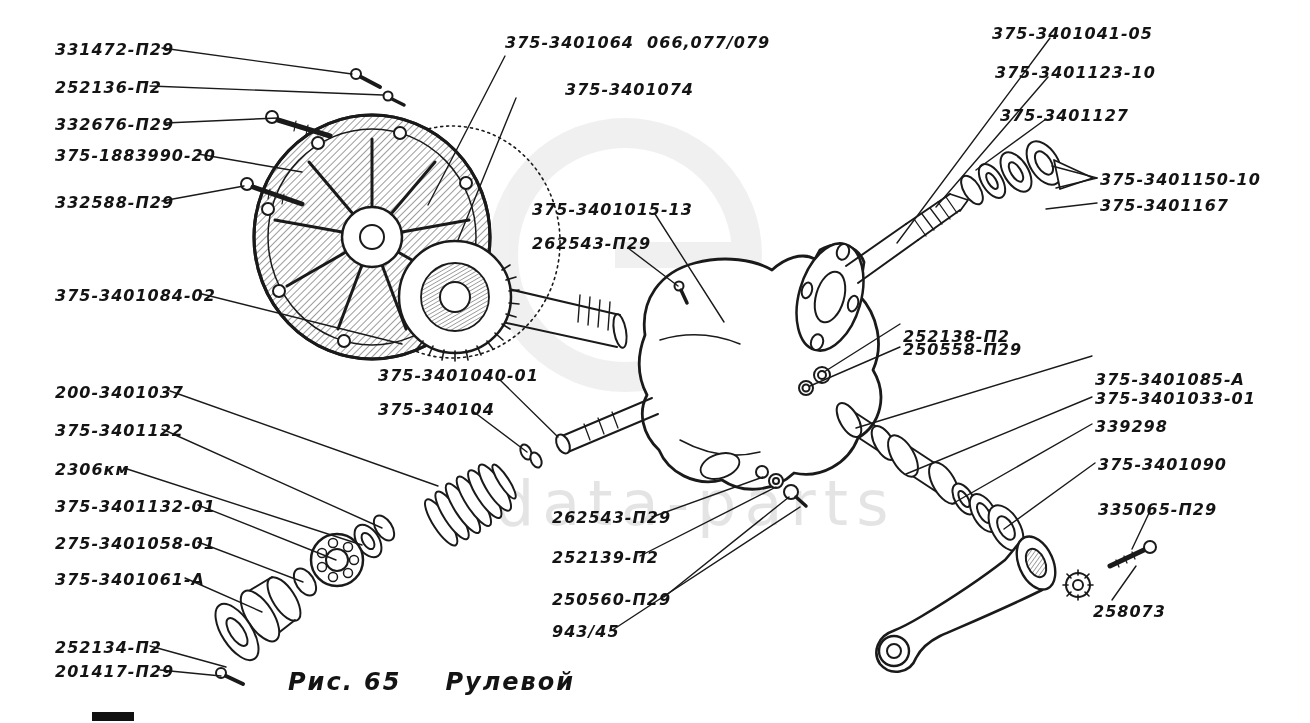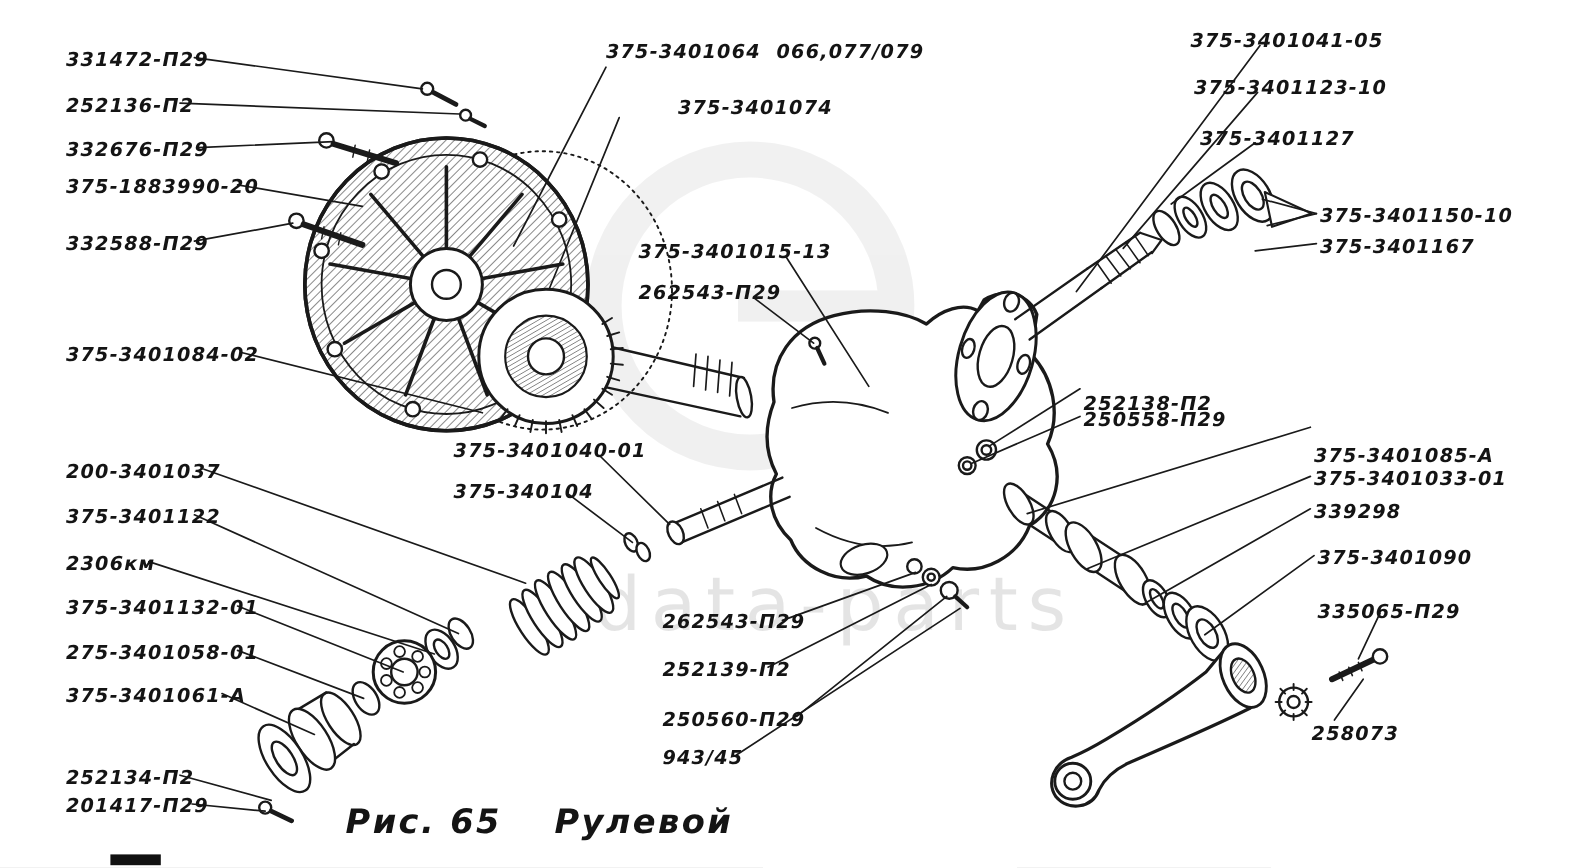--- a/index.html
+++ b/index.html
@@ -3,21 +3,21 @@
 <meta charset="utf-8">
 <style>
   html,body{margin:0;padding:0;background:#e8e8e8;}
   .page{position:relative;width:1310px;height:723px;background:#ffffff;overflow:hidden;
         font-family:"DejaVu Sans",sans-serif;}
   svg.drawing{position:absolute;left:0;top:0;width:1310px;height:723px;}
   .labels{position:absolute;left:0;top:0;width:1310px;height:627px;pointer-events:none;}
   .part-label{position:absolute;font-style:italic;font-weight:600;font-size:16px;
               letter-spacing:1px;color:#141414;white-space:pre;}
   .caption{position:absolute;left:288px;top:668px;display:flex;gap:44px;
-           font-style:italic;font-weight:700;font-size:28px;letter-spacing:2px;color:#141414;}
+           font-style:italic;font-weight:700;font-size:24px;letter-spacing:2px;color:#141414;}
 </style>
 </head>
 <body>
 
 <div class="page">
 
 <svg class="drawing" viewBox="0 0 1310 723">
   <defs>
     <pattern id="hatch" width="5" height="5" patternUnits="userSpaceOnUse" patternTransform="rotate(45)">
       <line x1="0" y1="0" x2="0" y2="5" stroke="#222" stroke-width="0.9"></line>

